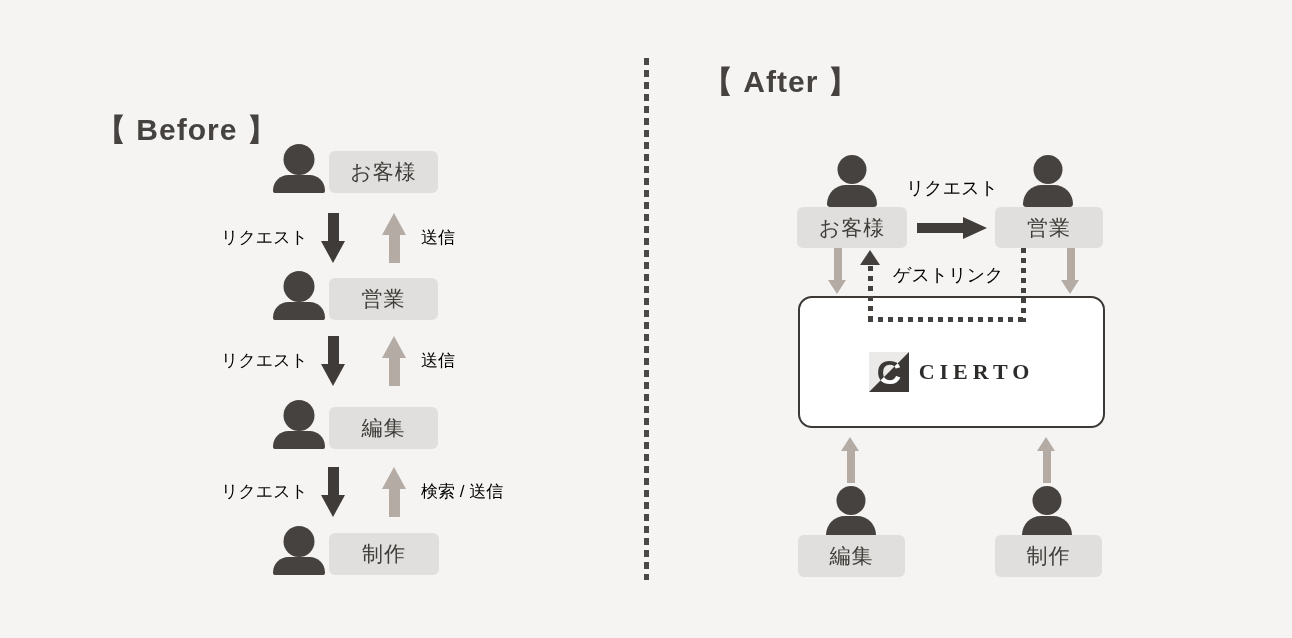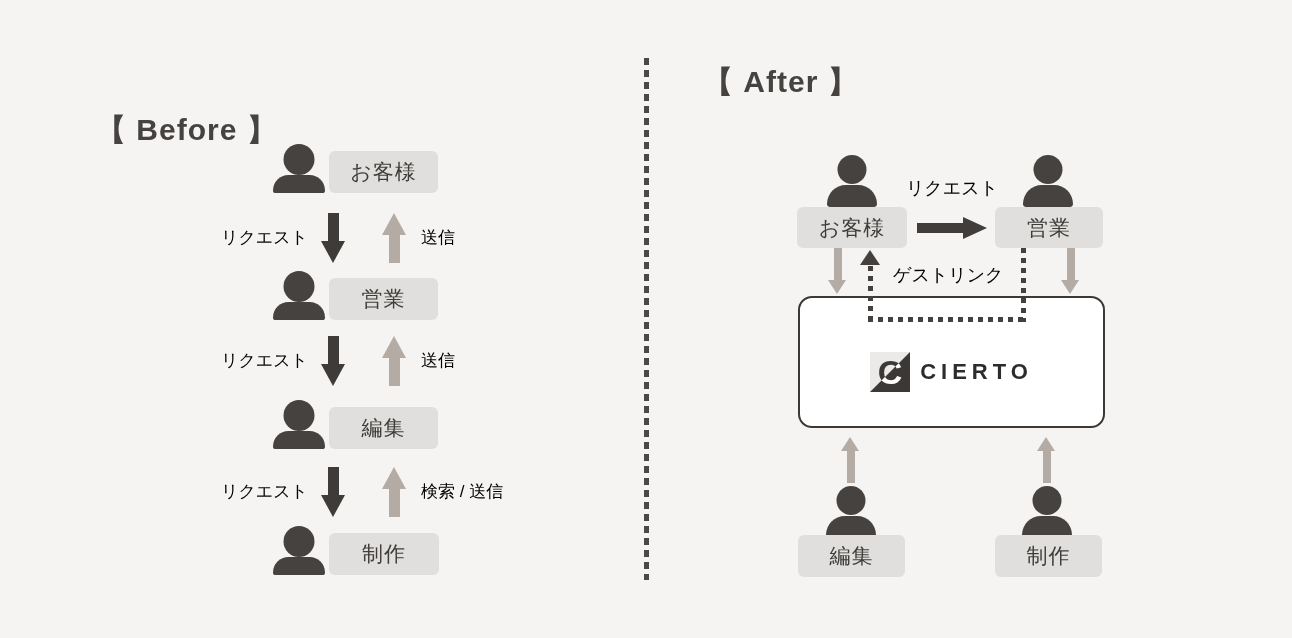--- a/index.html
+++ b/index.html
@@ -96,21 +96,21 @@
   .platform-box {
     position:absolute; z-index:2;
     background:#ffffff; border:2.5px solid #3b3835; border-radius:14px;
   }
   .logo-row {
     position:absolute; left:0; right:0; top:0; bottom:0;
     display:flex; align-items:center; justify-content:center;
     gap:10px; padding-top:20px;
   }
   .wordmark {
-    font-family:Liberation Sans, sans-serif;
+    font-family:Liberation Serif, serif;
     font-weight:700; font-size:22px; letter-spacing:5px;
     color:#2e2c2b; white-space:nowrap;
   }
 </style>
 </head>
 <body>
 
 <div class="canvas">
 
   <section>

